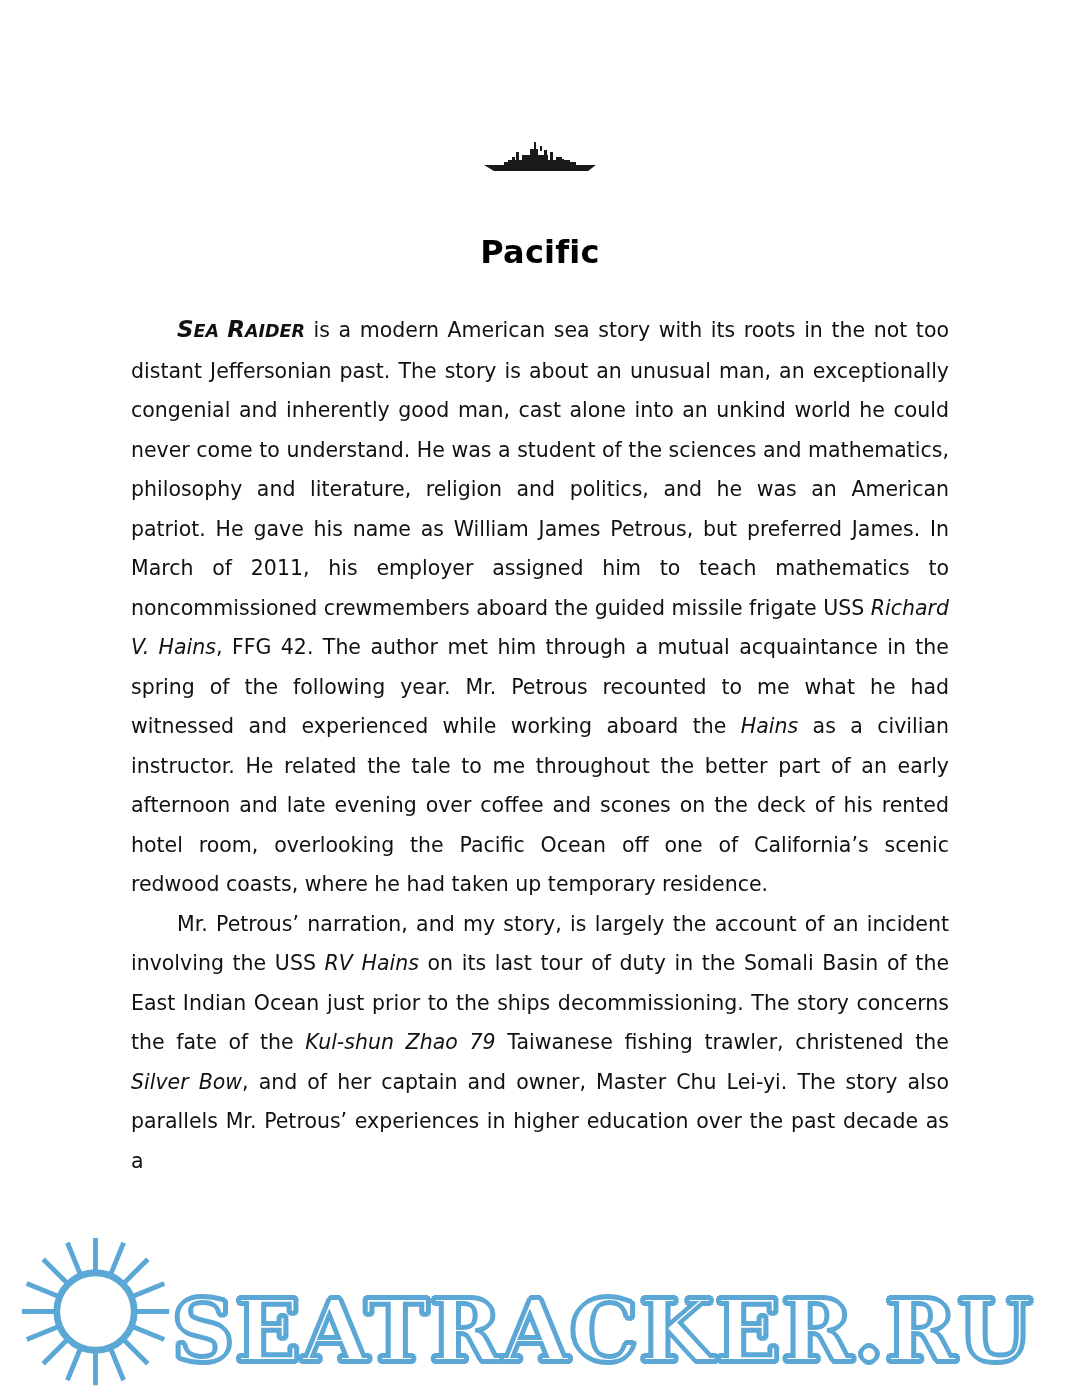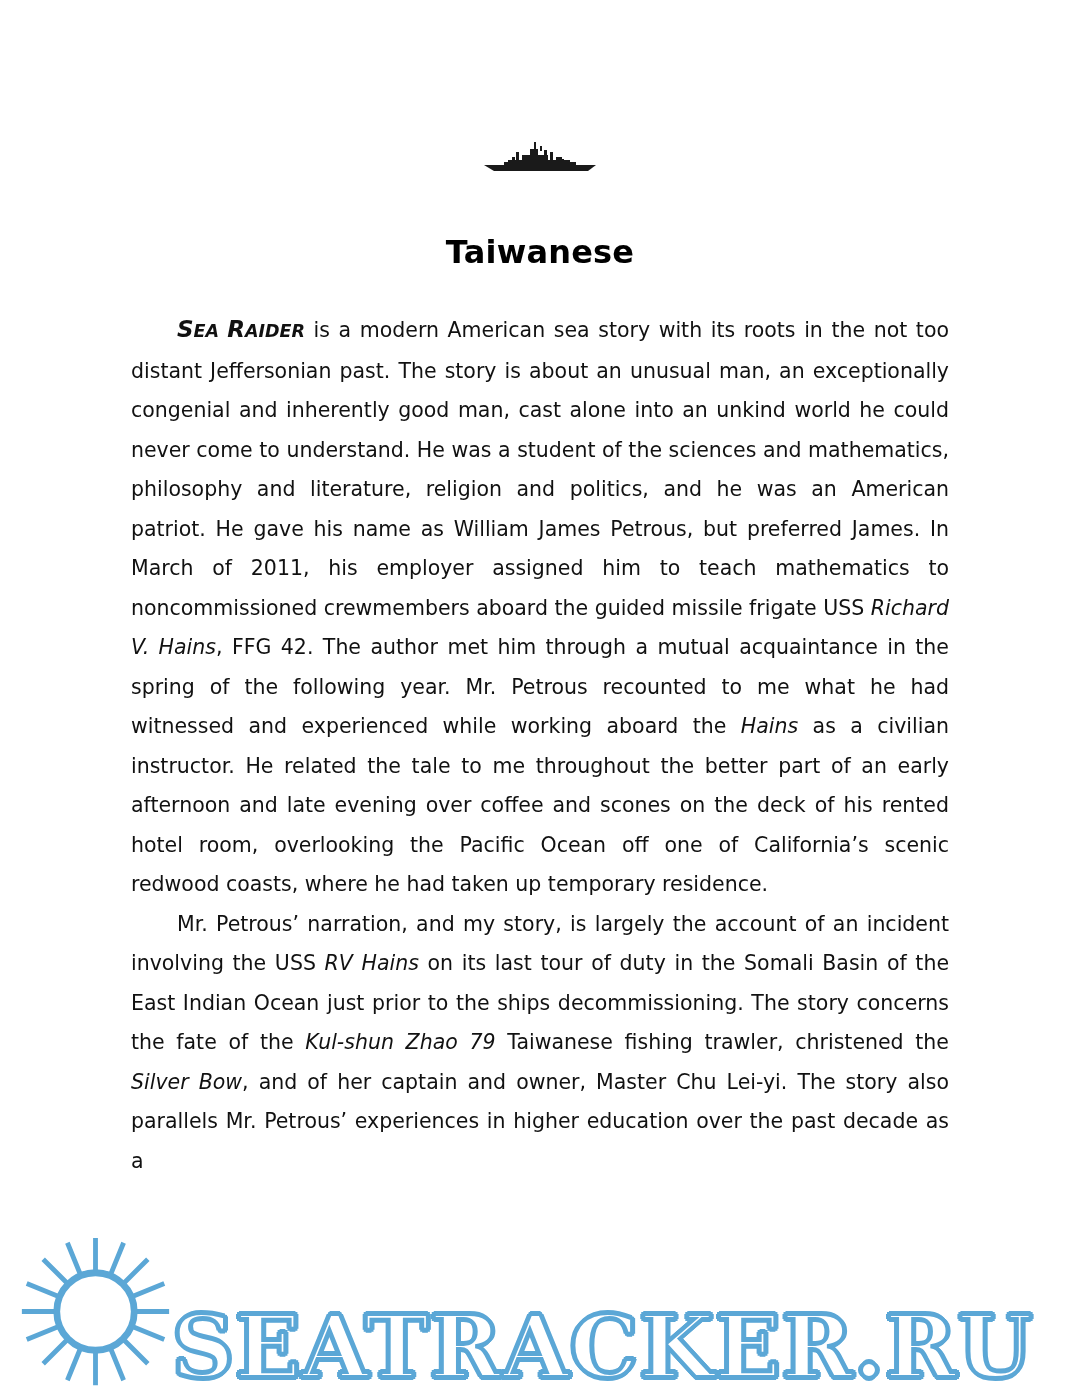--- a/index.html
+++ b/index.html
@@ -91,21 +91,21 @@
   .wm-sun {
     position: absolute;
     left: 18px;
     bottom: 8px;
     width: 155px;
     height: 155px;
   }
   .wm-text {
     position: absolute;
     left: 172px;
-    bottom: 0;
+    bottom: 16px;
     font-family: "DejaVu Serif", serif;
     font-weight: bold;
     font-size: 86px;
     letter-spacing: 1px;
     color: #ffffff;
     -webkit-text-stroke: 4px #5ba7d6;
     text-shadow:
       -3px 0 #5ba7d6, 3px 0 #5ba7d6, 0 -3px #5ba7d6, 0 3px #5ba7d6;
     white-space: nowrap;
     text-align: right;
@@ -132,21 +132,21 @@
           <rect x="26" y="24" width="5" height="3"></rect>
           <rect x="92" y="24" width="6" height="3"></rect>
           <rect x="84" y="21" width="2" height="6"></rect>
           <rect x="34" y="19" width="3" height="3"></rect>
           <rect x="62" y="8" width="2" height="5"></rect>
         </g>
       </svg>
     </span>
   </div>
 
-  <div class="chapter-title">Taiwanese</div>
+  <div class="chapter-title">Pacific</div>
 
   <div class="body-text">
     <p><span class="smallcaps"><span class="big">S</span><span class="sm">EA </span><span class="big">R</span><span class="sm">AIDER</span></span><span> is a modern American sea story with its roots in the not too distant Jeffersonian past.  The story is about an unusual man, an exceptionally congenial and inherently good man, cast alone into an unkind world he could never come to understand.  He was a student of the sciences and mathematics, philosophy and literature, religion and politics, and he was an American patriot. He gave his name as William James Petrous, but preferred James.  In March of 2011, his employer assigned him to teach mathematics to noncommissioned crewmembers aboard the guided missile frigate USS </span><em>Richard V. Hains</em><span>, FFG 42.   The author met him through a mutual acquaintance in the spring of the following year.  Mr. Petrous recounted to me what he had witnessed and experienced while working aboard the </span><em>Hains</em><span> as a civilian instructor.  He related the tale to me throughout the better part of an early afternoon and late evening over coffee and scones on the deck of his rented hotel room, overlooking the Pacific Ocean off one of California’s scenic redwood coasts, where he had taken up temporary residence.</span></p>
 
     <p><span>Mr. Petrous’ narration, and my story, is largely the account of an incident involving the USS </span><em>RV Hains</em><span> on its last tour of duty in the Somali Basin of the East Indian Ocean just prior to the ships decommissioning.  The story concerns the fate of the </span><em>Kul-shun Zhao 79</em><span> Taiwanese fishing trawler, christened the </span><em>Silver Bow</em><span>, and of her captain and owner, Master Chu Lei-yi.  The story also parallels Mr. Petrous’ experiences in higher education over the past decade as a</span></p>
   </div>
 
   <div class="watermark">
     <span class="wm-sun">
       <svg viewBox="0 0 160 160" width="155" height="155" xmlns="http://www.w3.org/2000/svg">

